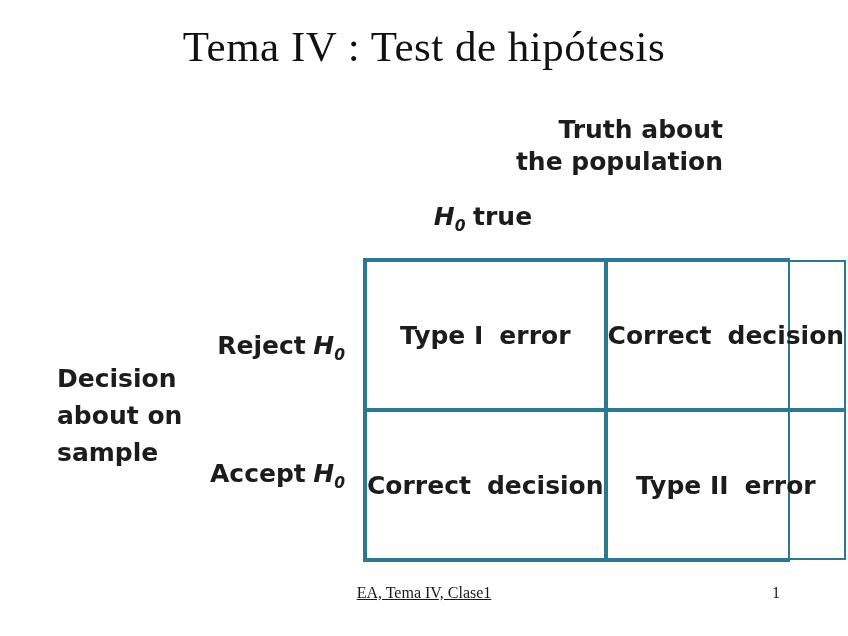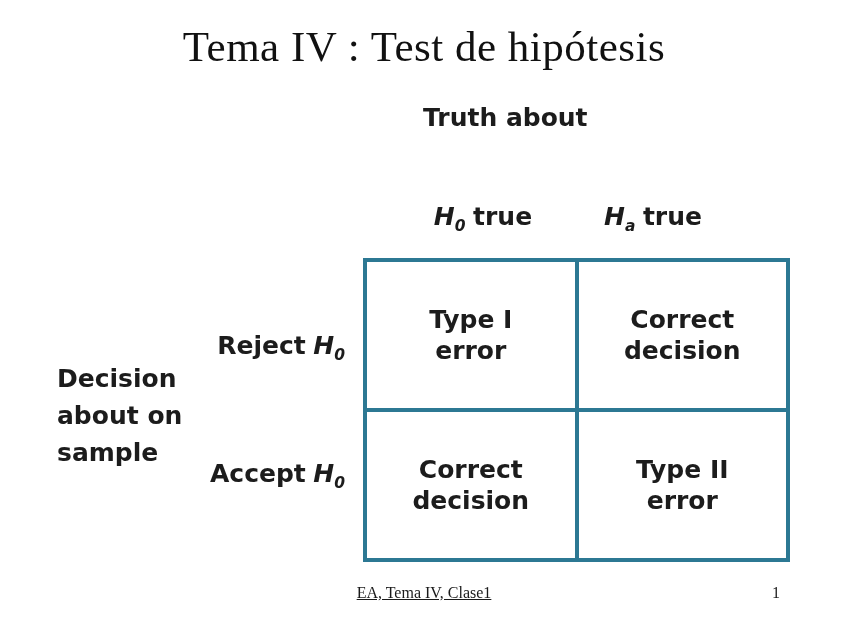--- a/index.html
+++ b/index.html
@@ -22,22 +22,22 @@
     color: #111111;
     letter-spacing: 0.5px;
   }
   .hand {
     font-family: "DejaVu Sans", sans-serif;
     font-weight: 700;
     color: var(--ink);
   }
   .truth-label {
     position: absolute;
-    top: 102px; left: 423px; width: 300px;
-    text-align: left;
+    top: 114px; left: 423px; width: 300px;
+    text-align: right;
     font-size: 25px;
     line-height: 32px;
   }
   .col-header {
     position: absolute;
     top: 202px;
     font-size: 25px;
     text-align: center;
     white-space: nowrap;
   }
@@ -53,26 +53,27 @@
     width: 427px; height: 304px;
     border: 2px solid var(--teal);
     display: grid;
     grid-template-columns: 1fr 1fr;
     grid-template-rows: 1fr 1fr;
     background: #ffffff;
   }
   .cell {
     border: 2px solid var(--teal);
     display: flex;
-    flex-direction: column;
+    flex-direction: row;
     align-items: center;
     justify-content: center;
     text-align: center;
     font-size: 25px;
     line-height: 31px;
+    gap: 16px;
   }
   .row-label {
     position: absolute;
     font-size: 25px;
     text-align: right;
     white-space: nowrap;
     left: 145px; width: 200px;
   }
   .row-label.reject { top: 331px; }
   .row-label.accept { top: 459px; }
@@ -103,29 +104,27 @@
 </style>
 </head>
 <body>
 
 <div class="slide">
 
   <h1 class="title">Tema IV : Test de hipótesis</h1>
 
   <div class="truth-label hand">
     <div>Truth about</div>
+    <div>the population</div>
   </div>
 
   <div class="col-header hand h0">
     <span class="hvar"><span>H</span><sub>0</sub></span><span class="after-sym">true</span>
   </div>
 
-  <div class="col-header hand ha">
-    <span class="hvar"><span>H</span><sub>a</sub></span><span class="after-sym">true</span>
-  </div>
 
   <div class="row-group-label hand">
     <div>Decision</div>
     <div>about on</div>
     <div>sample</div>
   </div>
 
   <div class="row-label hand reject">
     <span class="verb">Reject</span><span class="hvar"><span>H</span><sub>0</sub></span>
   </div>

